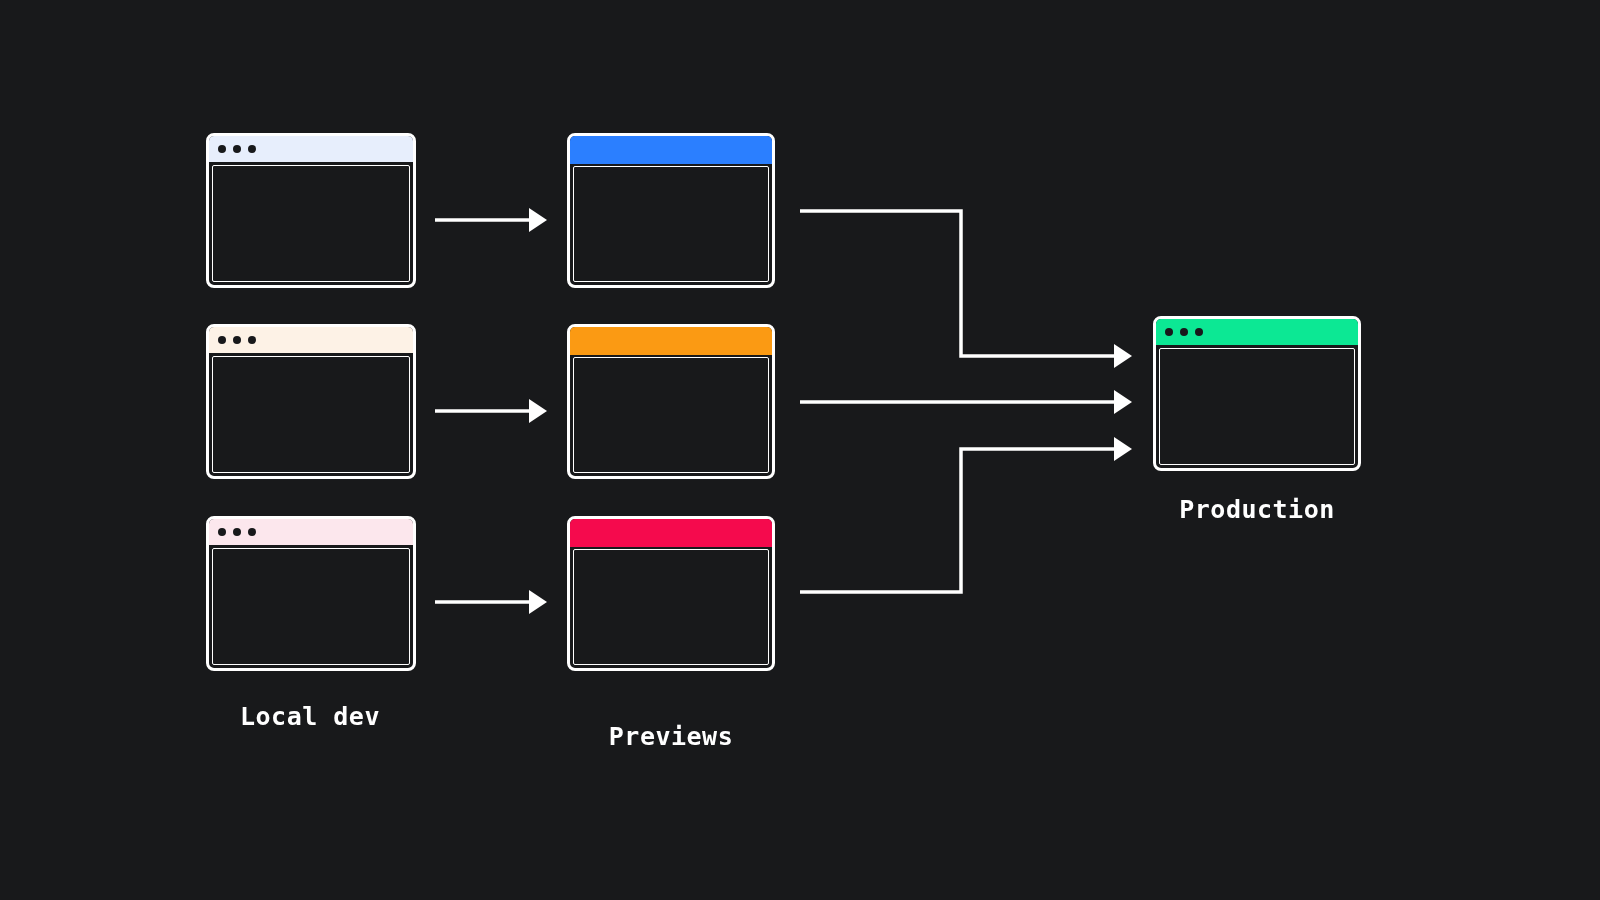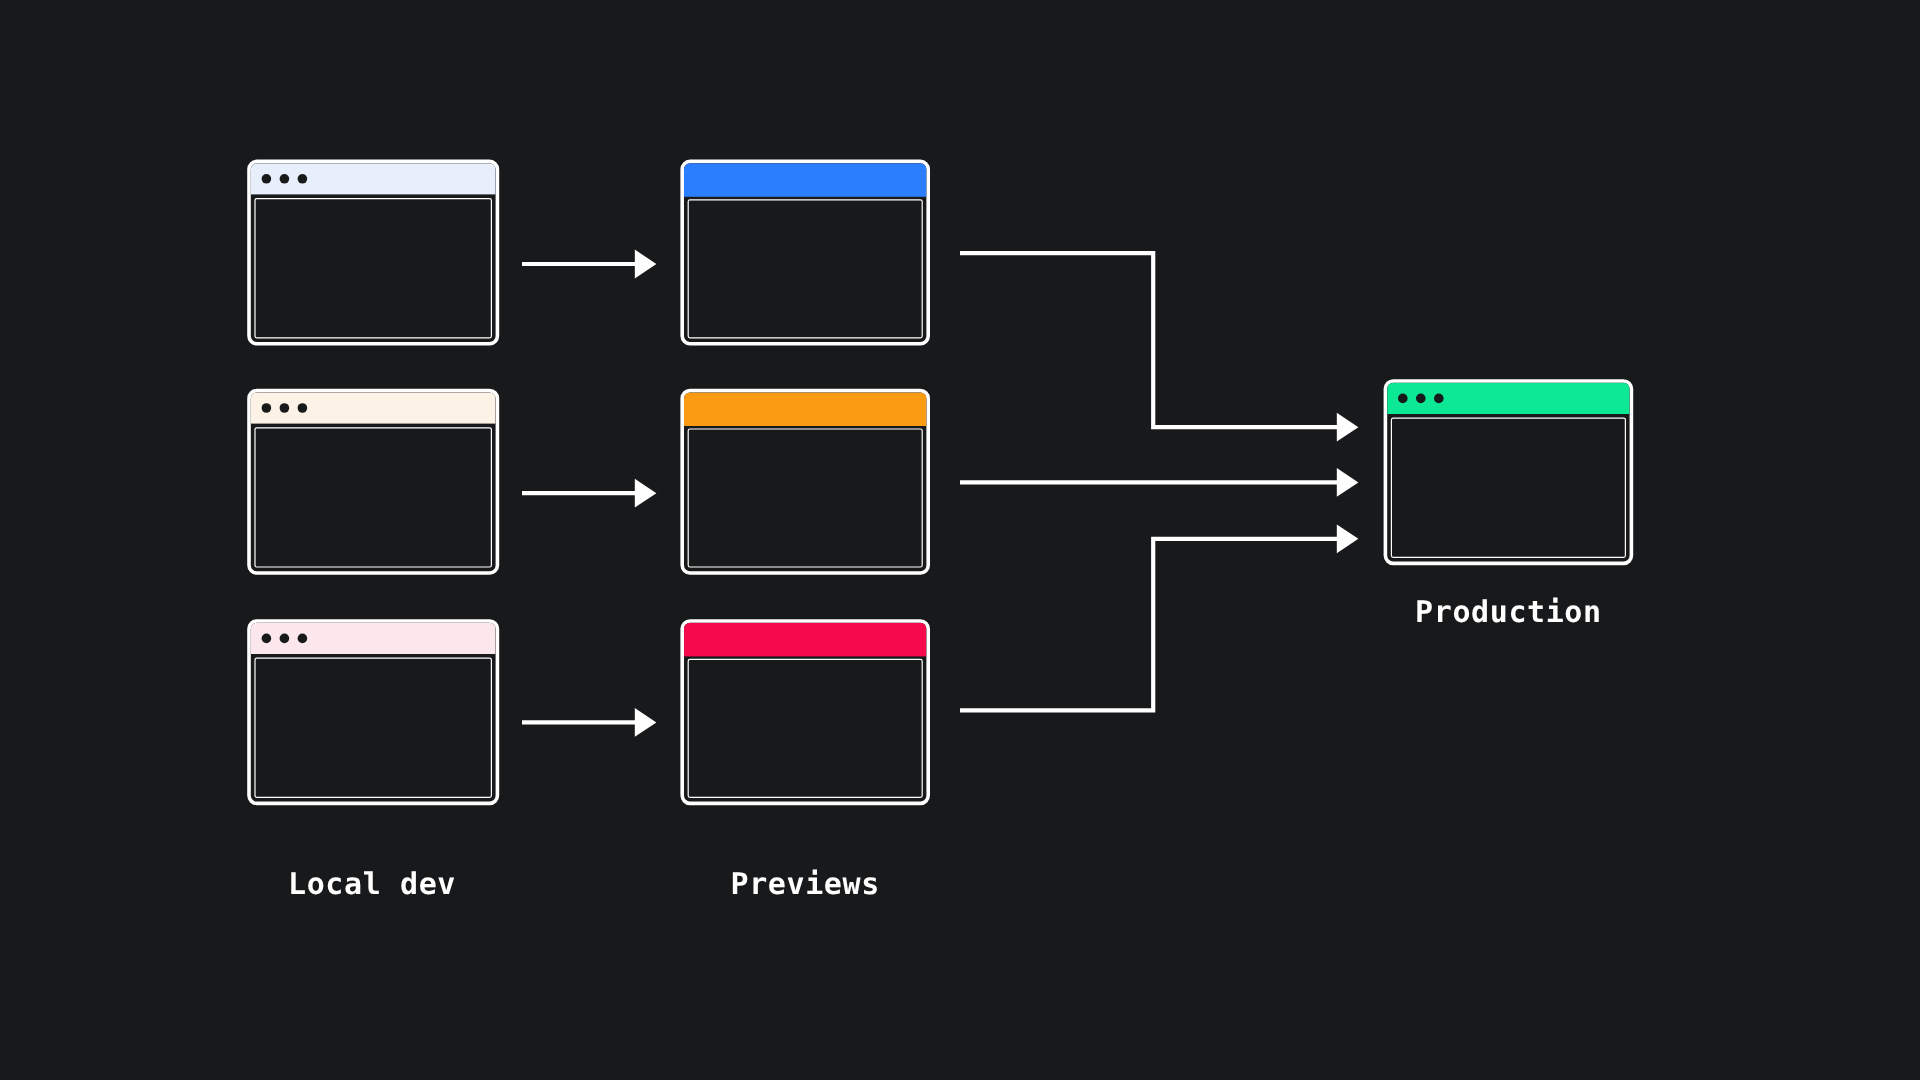--- a/index.html
+++ b/index.html
@@ -147,18 +147,18 @@
       <div class="win" style="left: 1153px; top: 316px; width: 208px; height: 155px;">
         <div class="win-titlebar" style="background: rgb(12, 232, 148);">
           <span class="win-dot" style="background: rgb(24, 25, 27);"></span>
           <span class="win-dot" style="background: rgb(24, 25, 27);"></span>
           <span class="win-dot" style="background: rgb(24, 25, 27);"></span>
         </div>
         <div class="win-body"></div>
       </div>
     </div>
   <div id="captions-layer">
-      <div class="caption" style="left: 240.016px; top: 722px; width: auto; text-align: left;">Local dev</div>
+      <div class="caption" style="left: 240.016px; top: 702px; width: auto; text-align: left;">Local dev</div>
       <div class="caption" style="left: 608.789px; top: 722px; width: auto; text-align: right;">Previews</div>
       <div class="caption" style="left: 1179.24px; top: 495px; width: auto; text-align: center;">Production</div>
     </div>
 
 </div>
 
 </body></html>

